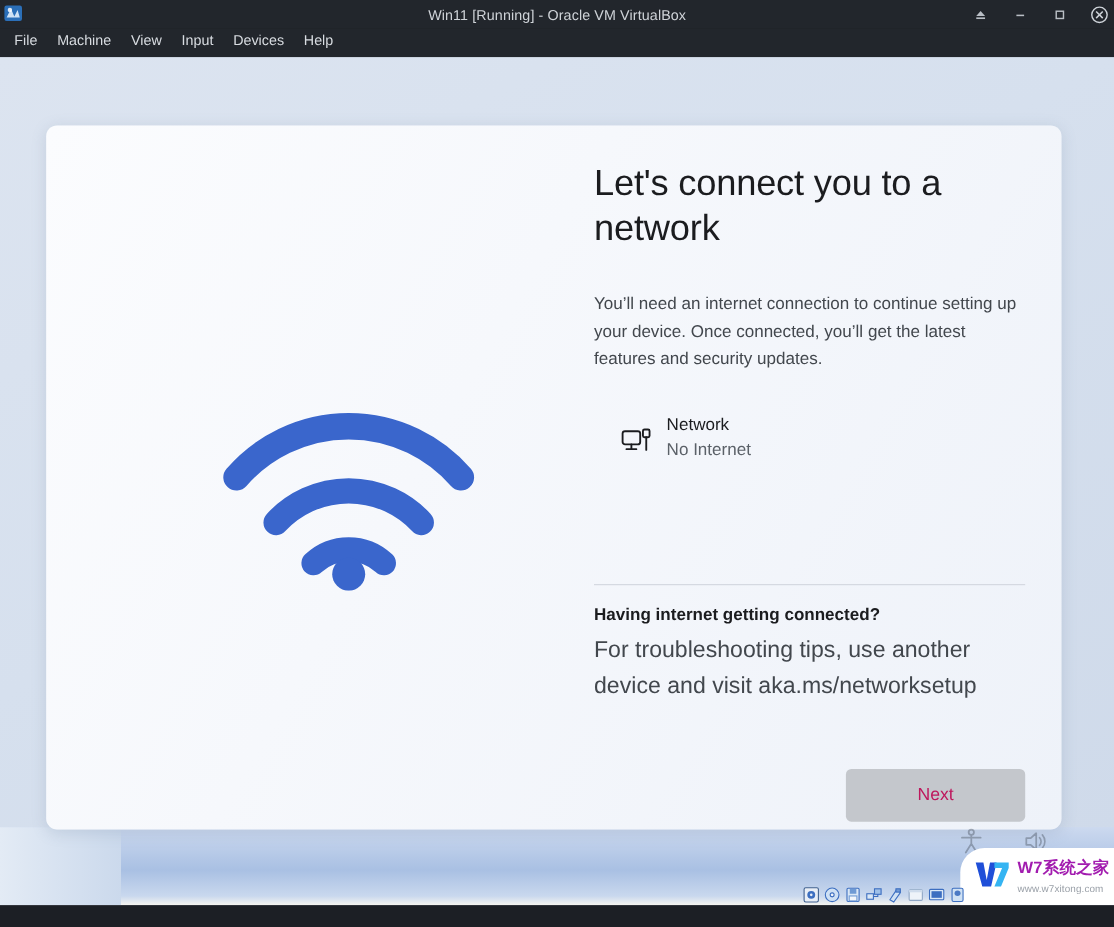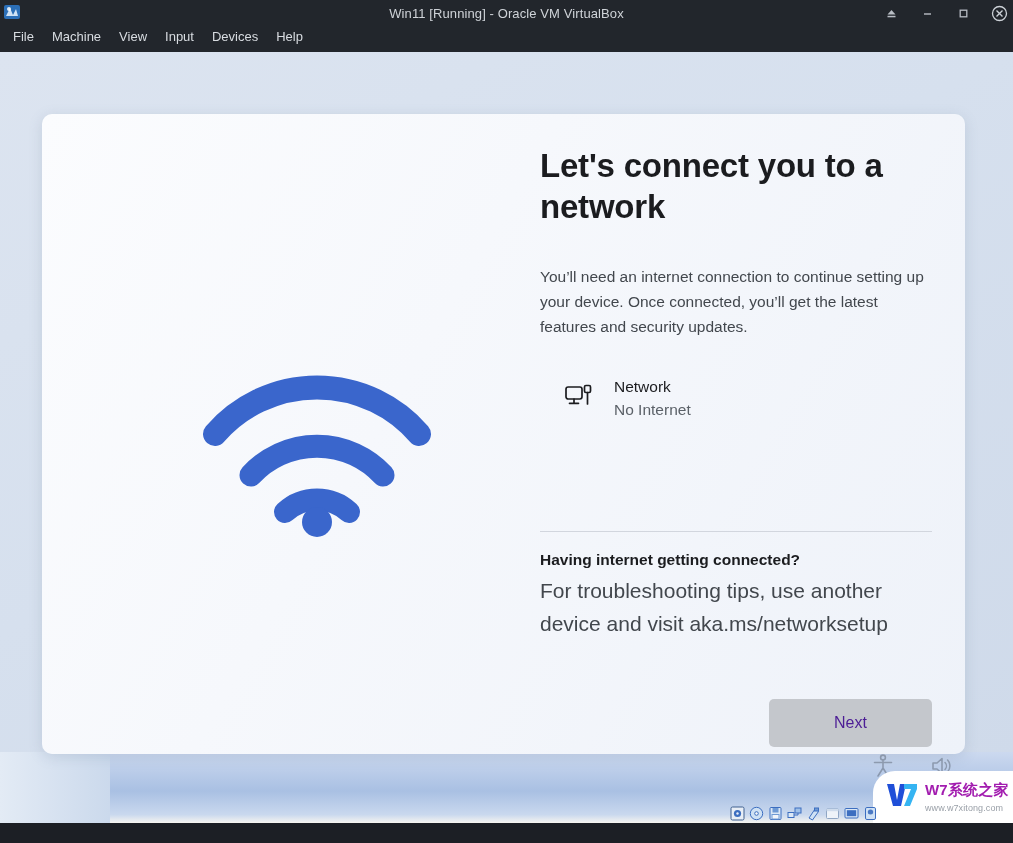--- a/index.html
+++ b/index.html
@@ -91,34 +91,34 @@
     display: flex; align-items: center; justify-content: center;
   }
 
   .oobe-right {
     position: absolute;
     left: 498px; top: 32px;
     width: 392px;
   }
 
   .oobe-heading {
-    font-size: 33px; font-weight: 700;
+    font-size: 33px; font-weight: 400;
     color: #1b1c1f; line-height: 1.24;
     letter-spacing: -.2px;
   }
 
   .oobe-body {
     margin-top: 36px;
     font-size: 15.5px; line-height: 1.62;
     color: #42474d;
   }
 
   .network-row {
     margin-top: 30px;
-    display: flex; align-items: center; gap: 20px;
+    display: flex; align-items: flex-end; gap: 12px;
     padding: 6px 4px 6px 24px;
   }
   .net-icon { flex: 0 0 auto; margin-top: 2px; }
   .net-text { display: flex; flex-direction: column; }
   .net-name { font-size: 15.5px; color: #1b1c1f; line-height: 1.5; }
   .net-status { font-size: 15.5px; color: #5b6168; line-height: 1.5; }
 
   .divider {
     margin-top: 103px;
     height: 1px;
@@ -135,21 +135,21 @@
   }
 
   .next-wrap {
     margin-top: 58px;
     display: flex; justify-content: flex-end;
   }
   .next-btn {
     width: 163px; height: 48px;
     border: none; border-radius: 5px;
     background: #c4c7cc;
-    color: #4c1d95;
+    color: #be185d;
     font-family: "Liberation Sans", sans-serif;
     font-size: 16px;
   }
 
   
   .guest-tray {
     position: absolute;
     right: 58px; bottom: 40px;
     display: flex; align-items: center; gap: 33px;
     opacity: .42;

